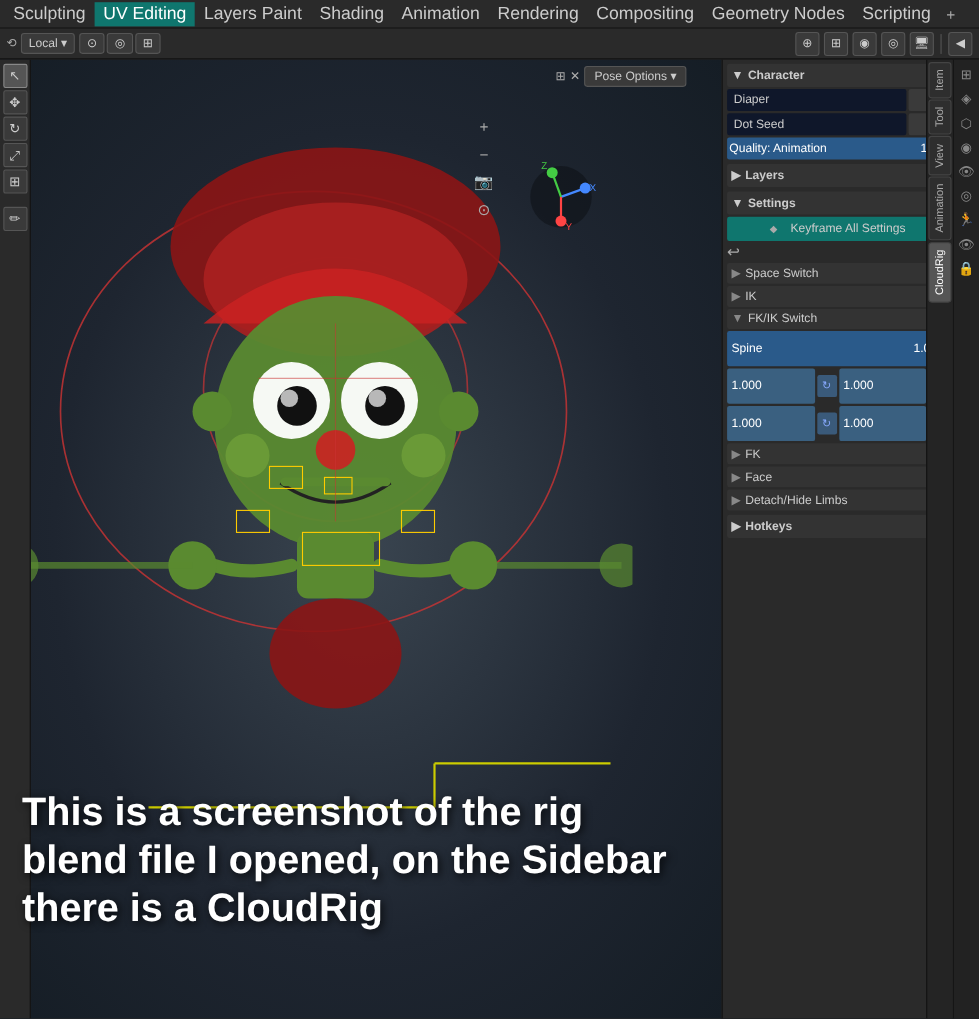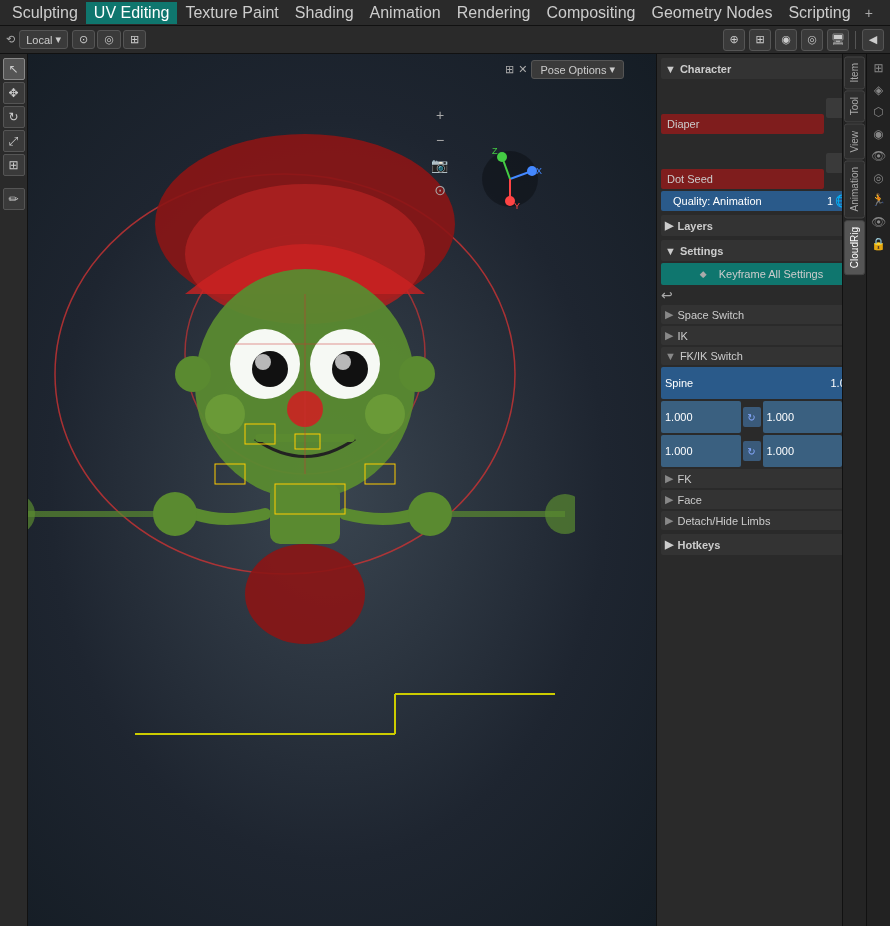--- a/index.html
+++ b/index.html
@@ -234,46 +234,45 @@
       display: flex;
       align-items: center;
       margin-bottom: 2px;
       gap: 2px;
     }
     .prop-label {
       color: #ccc;
       font-size: 11px;
       flex: 1;
       padding: 2px 6px;
-      background: #7f1d1d;
+      background: #0f172a;
       border-radius: 2px;
       height: 20px;
       display: flex;
       align-items: center;
-      margin-top: 33px;
     }
     .prop-value {
       color: #ccc;
       font-size: 11px;
       width: 36px;
       text-align: right;
       background: #3a3a3a;
       border-radius: 2px;
       height: 20px;
       display: flex;
       align-items: center;
       justify-content: flex-end;
       padding-right: 4px;
     }
     .prop-full {
       width: 100%;
       height: 20px;
       display: flex;
       align-items: center;
-      padding: 0 12px;
+      padding: 0 2px;
       border-radius: 2px;
       font-size: 11px;
       cursor: pointer;
     }
     .prop-full.blue {
       background: #2a5a8a;
       color: #fff;
     }
     .prop-full.diamond-icon::before {
       content: '◆';
@@ -415,21 +414,21 @@
     .right-sidebar::-webkit-scrollbar { width: 6px; }
     .right-sidebar::-webkit-scrollbar-track { background: #222; }
     .right-sidebar::-webkit-scrollbar-thumb { background: #555; border-radius: 3px; }
   </style>
 </head>
 <body>
 
 <div class="menu-bar">
   <span class="menu-item">Sculpting</span>
   <span class="menu-item active">UV Editing</span>
-  <span class="menu-item">Texture Paint</span>
+  <span class="menu-item">Layers Paint</span>
   <span class="menu-item">Shading</span>
   <span class="menu-item">Animation</span>
   <span class="menu-item">Rendering</span>
   <span class="menu-item">Compositing</span>
   <span class="menu-item">Geometry Nodes</span>
   <span class="menu-item">Scripting</span>
   <span class="menu-add">+</span>
 </div>
 
 <div class="toolbar">
@@ -552,20 +551,21 @@
       <div class="left-tool-btn">✏</div>
     </div>
 
     <div class="viewport-right-tools" style="right:205px;">
       <div class="vp-tool-icon">+</div>
       <div class="vp-tool-icon">−</div>
       <div class="vp-tool-icon">📷</div>
       <div class="vp-tool-icon">⊙</div>
     </div>
 
+    <div class="overlay-text">This is a screenshot of the rig blend file I opened, on the Sidebar there is a CloudRig</div>
 
     <div class="header-pose-area">
       <span style="color:#aaa;font-size:11px;">⊞</span>
       <span style="color:#aaa;font-size:11px;">✕</span>
       <div class="pose-btn">
         <span>Pose Options</span>
         <span>▾</span>
       </div>
     </div>
 

